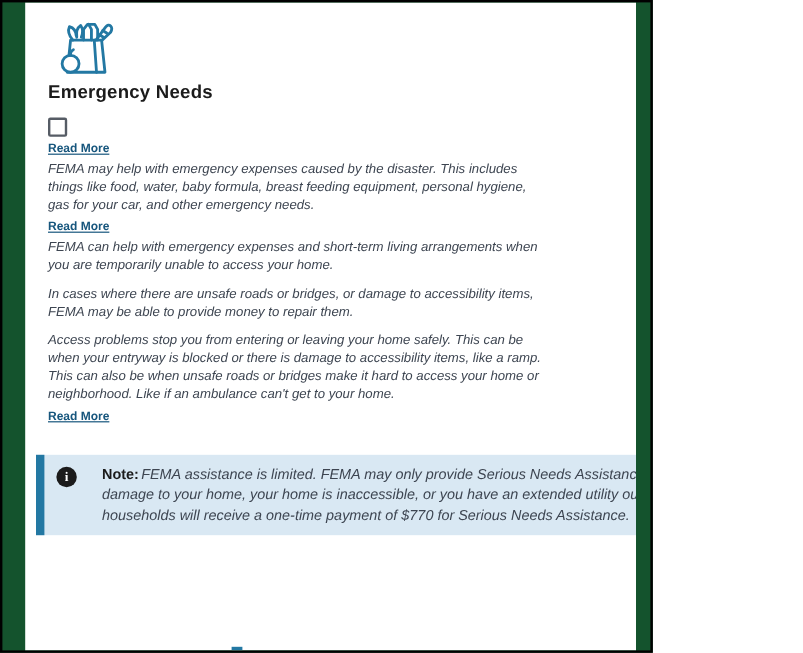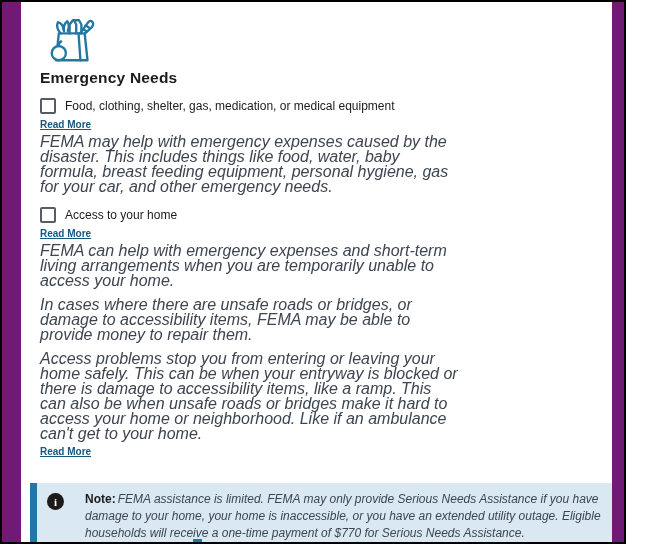--- a/index.html
+++ b/index.html
@@ -3,23 +3,23 @@
 <meta charset="utf-8">
 <style>
   * { box-sizing: border-box; margin: 0; padding: 0; }
   html, body { width: 669px; height: 544px; }
   body {
     font-family: "Liberation Sans", "DejaVu Sans", sans-serif;
     background: #ffffff;
   }
   .frame {
     position: relative;
-    width: 626px; height: 544px;
+    width: 544px; height: 544px;
     border: 2px solid #000000;
-    background: #701a75;
+    background: #14532d;
     overflow: hidden;
   }
   .page {
     position: absolute;
     left: 19px; right: 12px; top: 0; bottom: 0;
     background: #ffffff;
     overflow: hidden;
   }
   .content { padding: 13px 0 0 19px; }
 
@@ -57,21 +57,21 @@
     font-size: 10px;
     font-weight: 700;
     color: #17567d;
     text-decoration: underline;
     line-height: 14px;
   }
 
   .para {
     margin-top: 2px;
     max-width: 418px;
-    font-size: 16px;
+    font-size: 11px;
     font-style: italic;
     line-height: 15px;
     color: #3d4551;
   }
   .para + .para { margin-top: 9px; }
 
   .note {
     margin-top: 24px;
     margin-left: -10px;
     width: 622px;
@@ -141,31 +141,26 @@
         <path d="M32.5 19 L34.5 47.5"></path>
 
         <circle cx="11.5" cy="40" r="7.5" fill="#ffffff"></circle>
         <path d="M11.5 32.5 q-0.5 -3.5 2.5 -5"></path>
       </svg>
 
       <h1 class="page-title">Emergency Needs</h1>
 
       <div class="check-row first">
         <span class="checkbox"></span>
-        <span class="check-label">Food, clothing, shelter, gas, medication, or medical equipment</span>
       </div>
       <div class="read-more-wrap">
         <a href="#" class="read-more">Read More</a>
       </div>
       <p class="para">FEMA may help with emergency expenses caused by the disaster. This includes things like food, water, baby formula, breast feeding equipment, personal hygiene, gas for your car, and other emergency needs.</p>
 
-      <div class="check-row">
-        <span class="checkbox"></span>
-        <span class="check-label">Access to your home</span>
-      </div>
       <div class="read-more-wrap">
         <a href="#" class="read-more">Read More</a>
       </div>
       <p class="para">FEMA can help with emergency expenses and short-term living arrangements when you are temporarily unable to access your home.</p>
       <p class="para">In cases where there are unsafe roads or bridges, or damage to accessibility items, FEMA may be able to provide money to repair them.</p>
       <p class="para">Access problems stop you from entering or leaving your home safely. This can be when your entryway is blocked or there is damage to accessibility items, like a ramp. This can also be when unsafe roads or bridges make it hard to access your home or neighborhood. Like if an ambulance can't get to your home.</p>
 
       <div class="read-more-wrap">
         <a href="#" class="read-more">Read More</a>
       </div>

